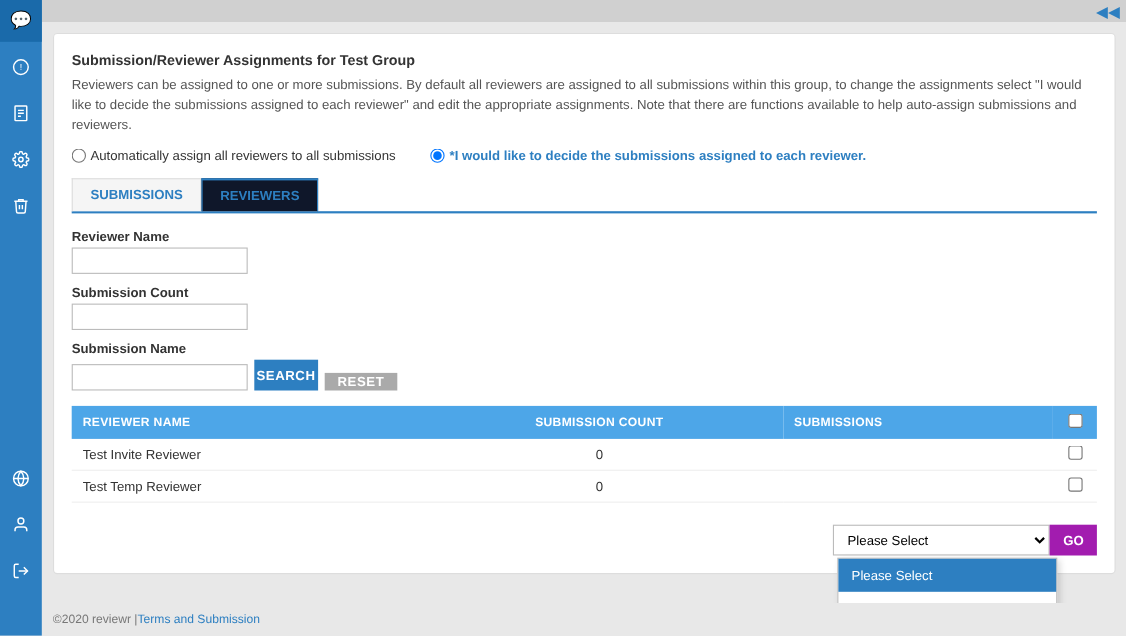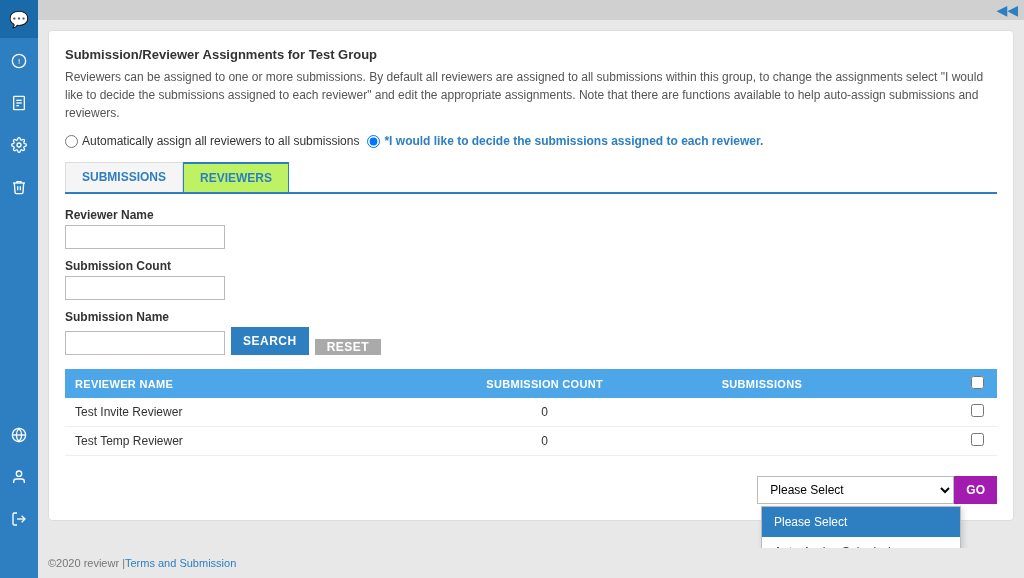--- a/index.html
+++ b/index.html
@@ -78,21 +78,21 @@
       font-size: 12px;
       color: #555;
       line-height: 1.5;
       margin-bottom: 12px;
     }
 
     
     .radio-group {
       display: flex;
       align-items: center;
-      gap: 8px;
+      gap: 32px;
       margin-bottom: 14px;
     }
     .radio-label {
       font-size: 12px;
       color: #333;
       display: flex;
       align-items: center;
       gap: 4px;
     }
     .radio-label.bold-blue {
@@ -110,21 +110,21 @@
       padding: 7px 16px;
       font-size: 12px;
       font-weight: bold;
       cursor: pointer;
       color: #2d7fc1;
       border: 1px solid #ddd;
       border-bottom: none;
       background: white;
     }
     .tab.active {
-      background: #bef264;
+      background: #0f172a;
       border-top: 2px solid #2d7fc1;
       border-left: 1px solid #2d7fc1;
       border-right: 1px solid #2d7fc1;
     }
     .tab:not(.active) {
       background: #f5f5f5;
     }
 
     
     .field-group { margin-bottom: 10px; }
@@ -141,21 +141,21 @@
     .search-row {
       display: flex;
       align-items: flex-end;
       gap: 6px;
       margin-bottom: 14px;
     }
     .search-row .field-input { width: 160px; }
 
     .btn-search {
       height: 28px;
-      padding: 0 12px;
+      padding: 0 2px;
       background: #2d7fc1;
       color: white;
       border: none;
       font-size: 12px;
       font-weight: bold;
       cursor: pointer;
       letter-spacing: 0.5px;
     }
     .btn-reset {
       height: 16px;

